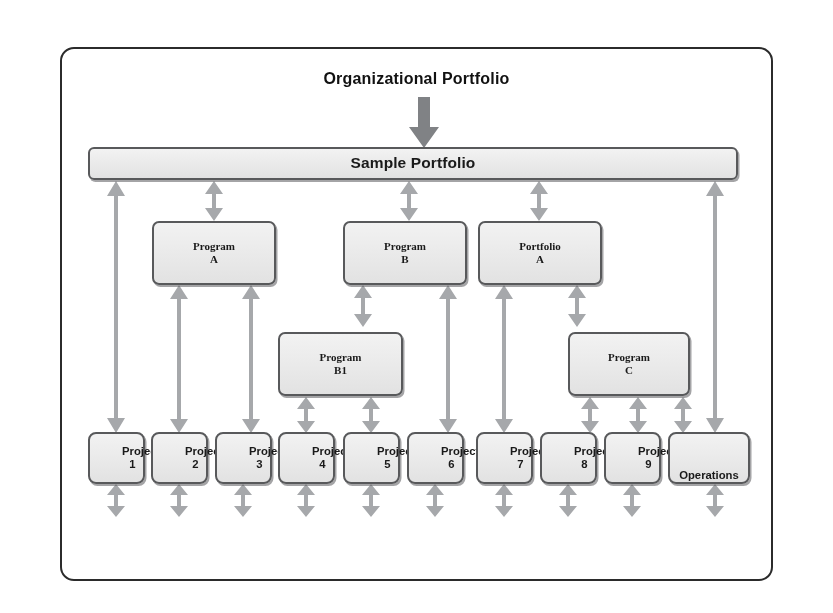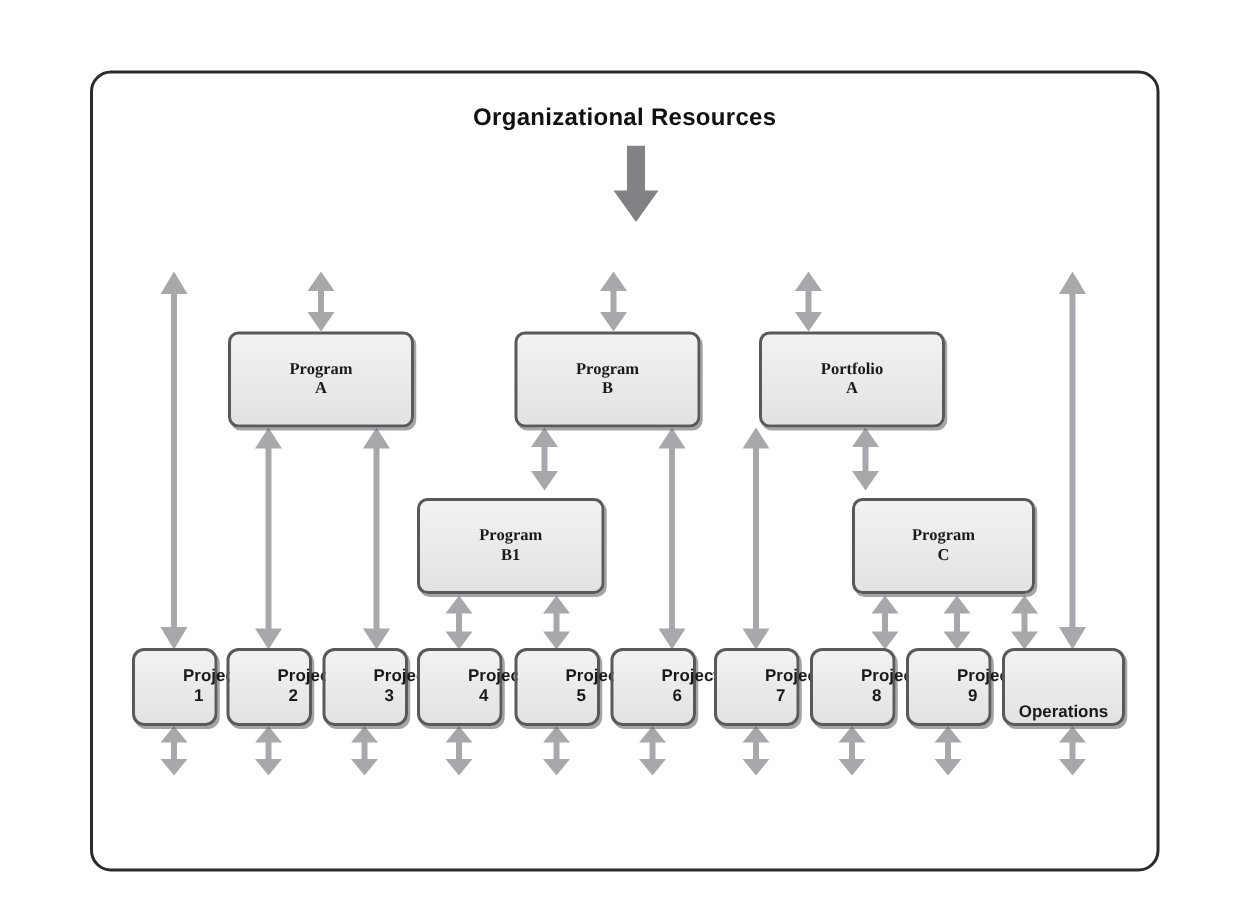--- a/index.html
+++ b/index.html
@@ -95,21 +95,21 @@
     z-index: 2;
   }
 </style>
 </head>
 <body>
 
 <div id="canvas">
 
   <div id="outer-frame"></div>
 
-  <div id="title">Organizational Resources</div>
+  <div id="title">Organizational Portfolio</div>
 
   <svg id="strategy-arrow" viewBox="0 0 32 52" xmlns="http://www.w3.org/2000/svg">
     <polygon points="10,0 22,0 22,30 31,30 16,51 1,30 10,30" fill="#808285" stroke="none"></polygon>
   </svg>
 
   <svg class="conn" style="left:105px; top:181px; width:22px; height:252px;" viewBox="0 0 22 252" xmlns="http://www.w3.org/2000/svg">
     <polygon points="11,0 20,15 13,15 13,237 20,237 11,252 2,237 9,237 9,15 2,15" fill="#a6a8ab"></polygon>
   </svg>
 
   <svg class="conn" style="left:203px; top:181px; width:22px; height:40px;" viewBox="0 0 22 40" xmlns="http://www.w3.org/2000/svg">
@@ -196,32 +196,35 @@
   <svg class="conn" style="left:557px; top:484px; width:22px; height:33px;" viewBox="0 0 22 33" xmlns="http://www.w3.org/2000/svg">
     <polygon points="11,0 20,11 13,11 13,22 20,22 11,33 2,22 9,22 9,11 2,11" fill="#a6a8ab"></polygon>
     </svg>
   <svg class="conn" style="left:621px; top:484px; width:22px; height:33px;" viewBox="0 0 22 33" xmlns="http://www.w3.org/2000/svg">
     <polygon points="11,0 20,11 13,11 13,22 20,22 11,33 2,22 9,22 9,11 2,11" fill="#a6a8ab"></polygon>
     </svg>
   <svg class="conn" style="left:704px; top:484px; width:22px; height:33px;" viewBox="0 0 22 33" xmlns="http://www.w3.org/2000/svg">
     <polygon points="11,0 20,11 13,11 13,22 20,22 11,33 2,22 9,22 9,11 2,11" fill="#a6a8ab"></polygon>
     </svg>
 
+  <div class="node bar" style="left:88px; top:147px; width:650px; height:33px;">
+    <span class="label">Sample Portfolio</span>
+  </div>
 
   <div class="node prog" style="left:152px; top:221px; width:124px; height:64px;">
     <span class="label">Program
 A</span>
   </div>
 
   <div class="node prog" style="left:343px; top:221px; width:124px; height:64px;">
     <span class="label">Program
 B</span>
   </div>
 
-  <div class="node prog" style="left:506px; top:221px; width:124px; height:64px;">
+  <div class="node prog" style="left:478px; top:221px; width:124px; height:64px;">
     <span class="label">Portfolio
 A</span>
   </div>
 
   <div class="node prog" style="left:278px; top:332px; width:125px; height:64px;">
     <span class="label">Program
 B1</span>
   </div>
 
   <div class="node prog" style="left:568px; top:332px; width:122px; height:64px;">

